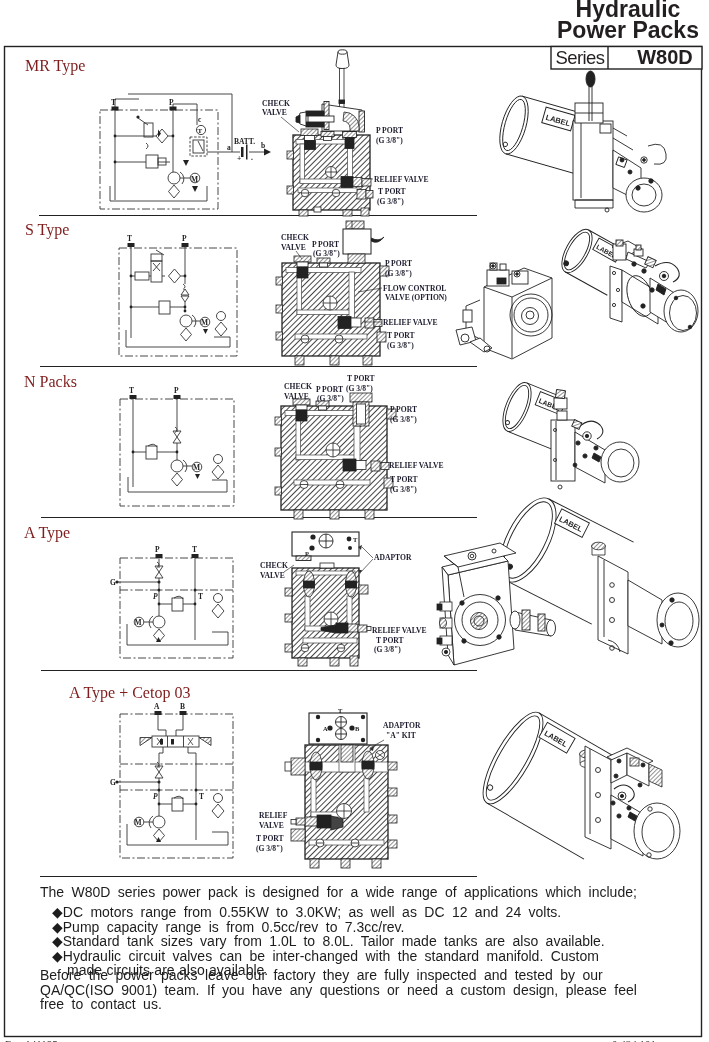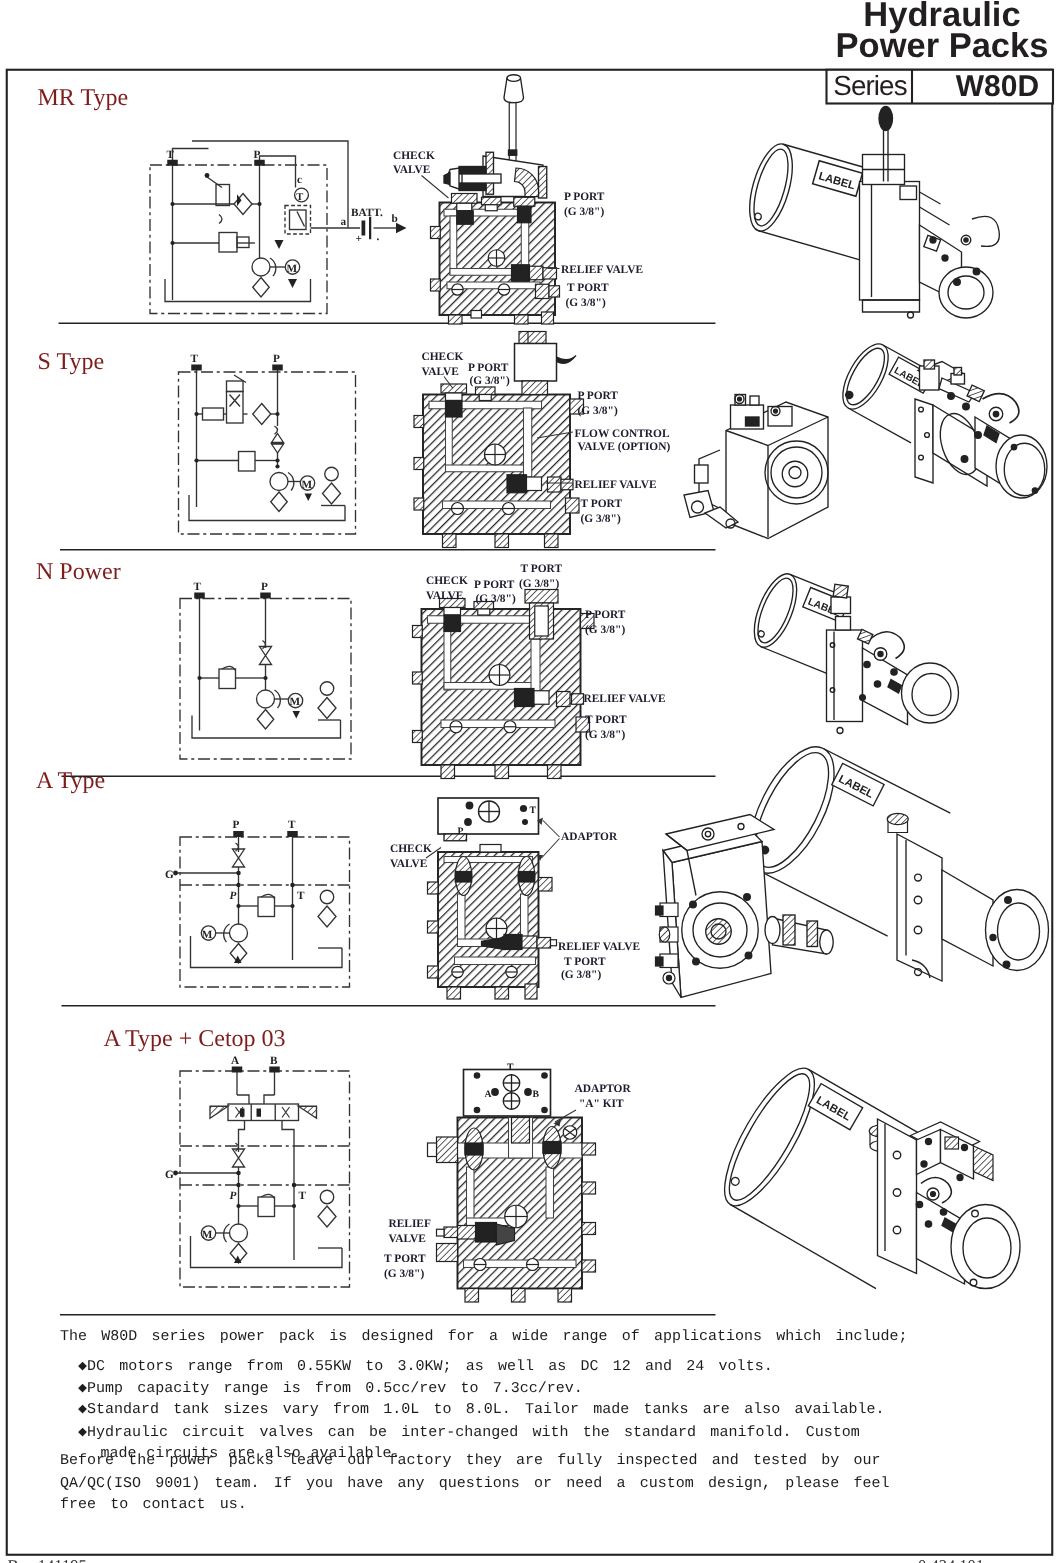--- a/index.html
+++ b/index.html
@@ -2,21 +2,21 @@
 <html><head>
 <meta charset="utf-8">
 <style>
   html,body{margin:0;padding:0;background:#fff;}
   body{width:709px;height:1042px;position:relative;overflow:hidden;
        font-family:"Liberation Sans",sans-serif;}
   .abs{position:absolute;}
   .title{left:478px;top:-1px;width:300px;text-align:center;
          font-weight:bold;font-size:23px;line-height:20.5px;color:#231f20;}
   .sect{font-family:"Liberation Serif",serif;font-size:16px;color:#7f1d1d;}
-  .para{font-family:Liberation Mono, monospace;font-size:10px;color:#1d1d1d;
+  .para{font-family:Liberation Sans, sans-serif;font-size:14px;color:#1d1d1d;
         line-height:14.5px;word-spacing:3.5px;white-space:nowrap;}
 </style>
 </head>
 <body>
 <div class="abs title">Hydraulic<br>Power&nbsp;Packs</div>
 
 <svg class="abs" style="left:0;top:0;" width="709" height="1042" viewBox="0 0 709 1042">
 <defs>
   <pattern id="hatch" width="4" height="4" patternUnits="userSpaceOnUse" patternTransform="rotate(45)">
     <rect width="4" height="4" fill="#fff"></rect>
@@ -888,23 +888,23 @@
         <circle cx="622" cy="796" r="1.6" fill="#222"></circle>
   <circle cx="613" cy="803" r="2.1" fill="#222"></circle>
         <circle cx="629" cy="808" r="2.1" fill="#222"></circle>
   <circle cx="619" cy="816" r="2.1" fill="#222"></circle>
   <path d="M630,812 l7,4 -2,5 -7,-4 z" fill="#222"></path>
  </g>
 </g>
 </svg>
 
 <div class="abs sect" style="left:25px;top:57px;">MR Type</div>
-<div class="abs sect" style="left:25px;top:221px;margin-top:12px;">S Type</div>
-<div class="abs sect" style="left:24px;top:373px;">N Power</div>
-<div class="abs sect" style="left:24px;top:512px;text-align:center;">A Type</div>
+<div class="abs sect" style="left:25px;top:221px;">S Type</div>
+<div class="abs sect" style="left:24px;top:373px;">N Packs</div>
+<div class="abs sect" style="left:24px;top:524px;text-align:center;">A Type</div>
 <div class="abs sect" style="left:24px;top:684px;margin-left:45px;">A Type + Cetop 03</div>
 
 <div class="abs para" style="left:40px;top:885px;">The W80D series power pack is designed for a wide range of applications which include;</div>
 <div class="abs para" style="left:52px;top:905px;">◆DC motors range from 0.55KW to 3.0KW; as well as DC 12 and 24 volts.<br>◆Pump capacity range is from 0.5cc/rev to 7.3cc/rev.<br>◆Standard tank sizes vary from 1.0L to 8.0L. Tailor made tanks are also available.<br>◆Hydraulic circuit valves can be inter-changed with the standard manifold. Custom<br><span style="margin-left:15px;word-spacing:0.5px;">made circuits are also available.</span></div>
 <div class="abs para" style="left:40px;top:968px;">Before the power packs leave our factory they are fully inspected and tested by our<br>QA/QC(ISO 9001) team. If you have any questions or need a custom design, please feel<br>free to contact us.</div>
 
 <div class="abs" style="left:5px;top:1038px;font-family:'Liberation Serif';font-size:11px;color:#333;">Bro-141195</div>
 <div class="abs" style="left:612px;top:1038px;font-family:'Liberation Serif';font-size:11px;color:#333;">0.424.101</div>
 
 </body></html>

